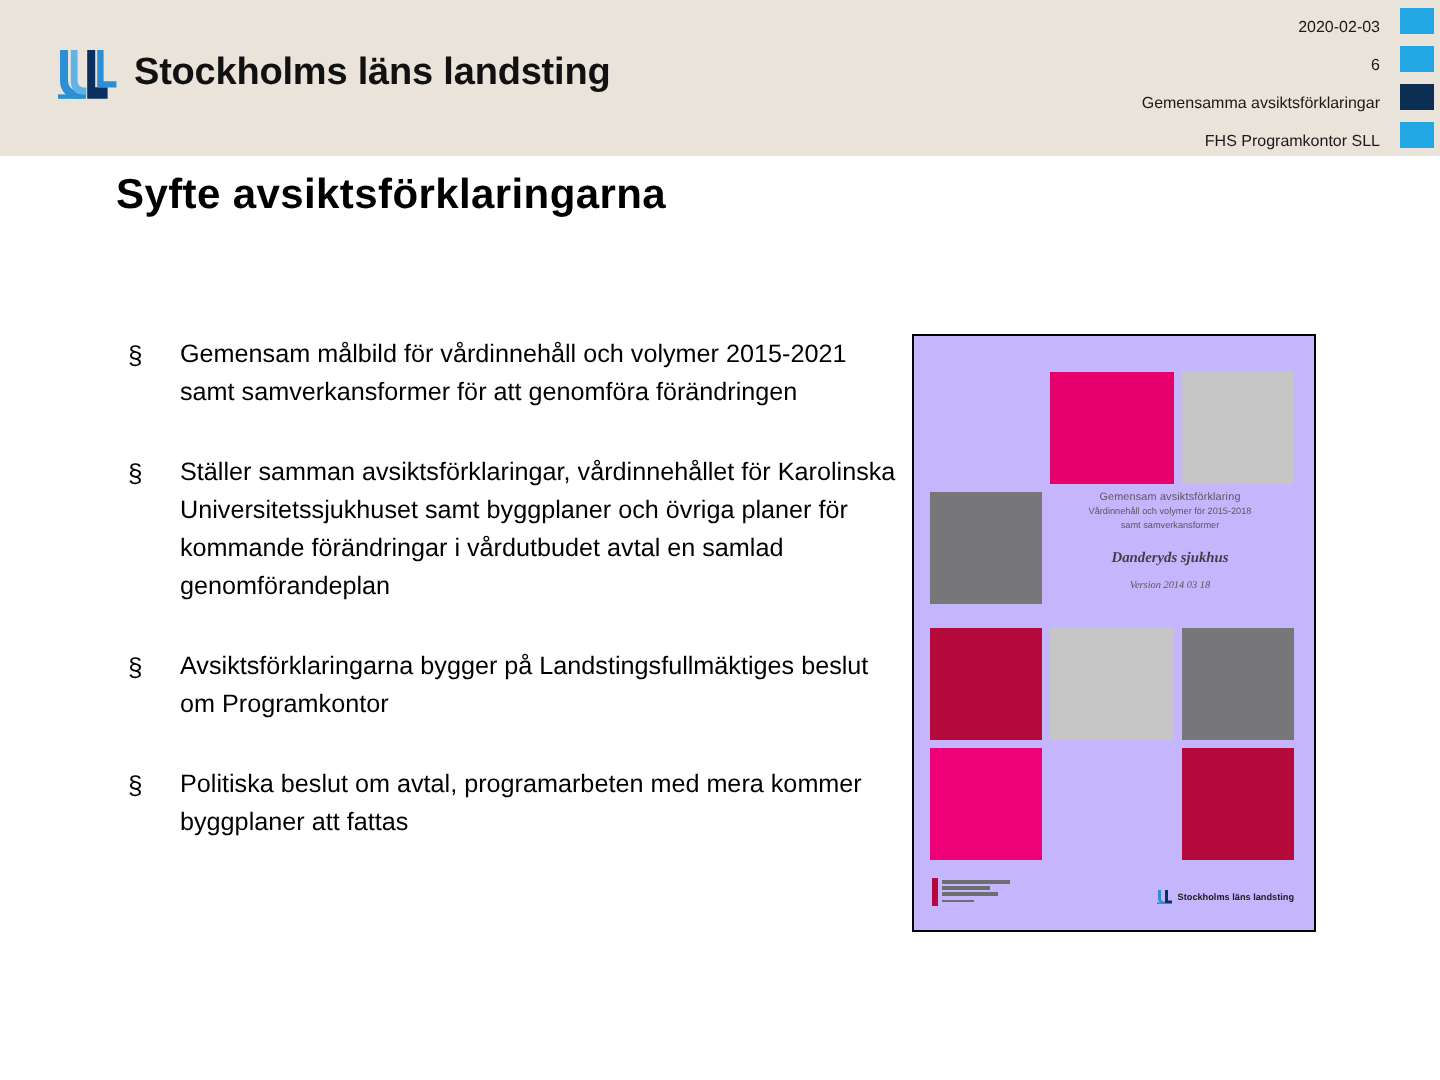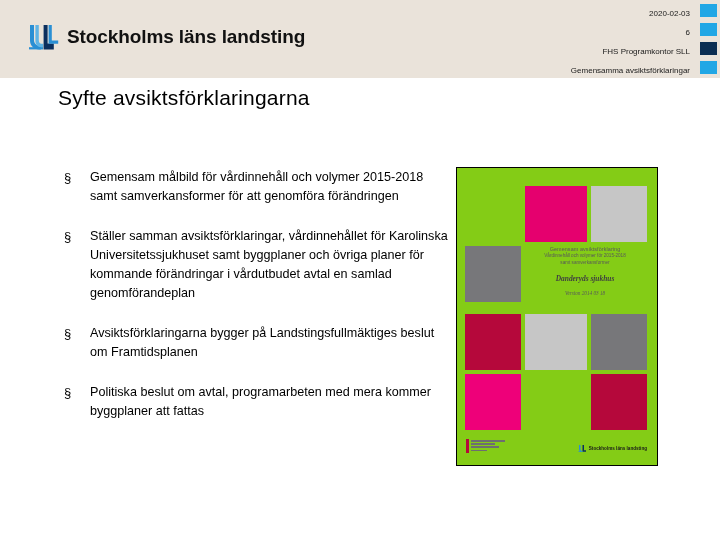--- a/index.html
+++ b/index.html
@@ -81,21 +81,21 @@
     margin: 0 0 6px 2px;
   }
 
   
   .page-title {
     position: absolute;
     left: 58px;
     top: 86px;
     font-family: "Liberation Sans", sans-serif;
     font-size: 21px;
-    font-weight: normal;
+    font-weight: bold;
     color: #000000;
     letter-spacing: 0.2px;
     white-space: nowrap;
   }
 
   
   .bullets {
     position: absolute;
     left: 58px;
     top: 168px;
@@ -133,21 +133,21 @@
     height: 299px;
     border: 1px solid #000000;
     background: #ffffff;
     box-sizing: border-box;
     overflow: hidden;
   }
   .thumb-inner {
     position: relative;
     width: 100%;
     height: 100%;
-    background: #84cc16;
+    background: #c4b5fd;
   }
   .tile {
     position: absolute;
   }
   .thumb-caption {
     position: absolute;
     left: 62px;
     top: 78px;
     width: 132px;
     text-align: center;
@@ -242,45 +242,45 @@
       <path d="M22.6 1 h3.2 v15.6 h6.4 v3.2 h-9.6 Z" fill="#2a8fd4"></path>
       <rect x="3" y="23.2" width="14" height="2.2" fill="#2a8fd4"></rect>
     </svg>
   </span>
   <span class="logo-text">Stockholms läns landsting</span>
 </div>
 
 <div class="header-meta">
   <div>2020-02-03</div>
   <div>6</div>
+  <div>Gemensamma avsiktsförklaringar</div>
   <div>FHS Programkontor SLL</div>
-  <div>Gemensamma avsiktsförklaringar</div>
 </div>
 
 <div class="swatch-column">
   <div class="swatch" style="background: rgb(34, 167, 229);"></div>
   <div class="swatch" style="background: rgb(34, 167, 229);"></div>
   <div class="swatch" style="background: rgb(12, 46, 82);"></div>
   <div class="swatch" style="background: rgb(34, 167, 229);"></div>
 </div>
 
 <div class="page-title">Syfte avsiktsförklaringarna</div>
 
 <div class="bullets">
   <div class="bullet-row">
     <span class="bullet-marker">§</span>
-    <span class="bullet-text">Gemensam målbild för vårdinnehåll och volymer 2015-2018 samt samverkansformer för att genomföra förändringen</span>
+    <span class="bullet-text">Gemensam målbild för vårdinnehåll och volymer 2015-2021 samt samverkansformer för att genomföra förändringen</span>
   </div>
   <div class="bullet-row">
     <span class="bullet-marker">§</span>
     <span class="bullet-text">Ställer samman avsiktsförklaringar, vårdinnehållet för Karolinska Universitetssjukhuset samt byggplaner och övriga planer för kommande förändringar i vårdutbudet avtal en samlad genomförandeplan</span>
   </div>
   <div class="bullet-row">
     <span class="bullet-marker">§</span>
-    <span class="bullet-text">Avsiktsförklaringarna bygger på Landstingsfullmäktiges beslut om Framtidsplanen</span>
+    <span class="bullet-text">Avsiktsförklaringarna bygger på Landstingsfullmäktiges beslut om Programkontor</span>
   </div>
   <div class="bullet-row">
     <span class="bullet-marker">§</span>
     <span class="bullet-text">Politiska beslut om avtal, programarbeten med mera kommer byggplaner att fattas</span>
   </div>
 </div>
 
 <div class="thumb-frame">
   <div class="thumb-inner">
 

